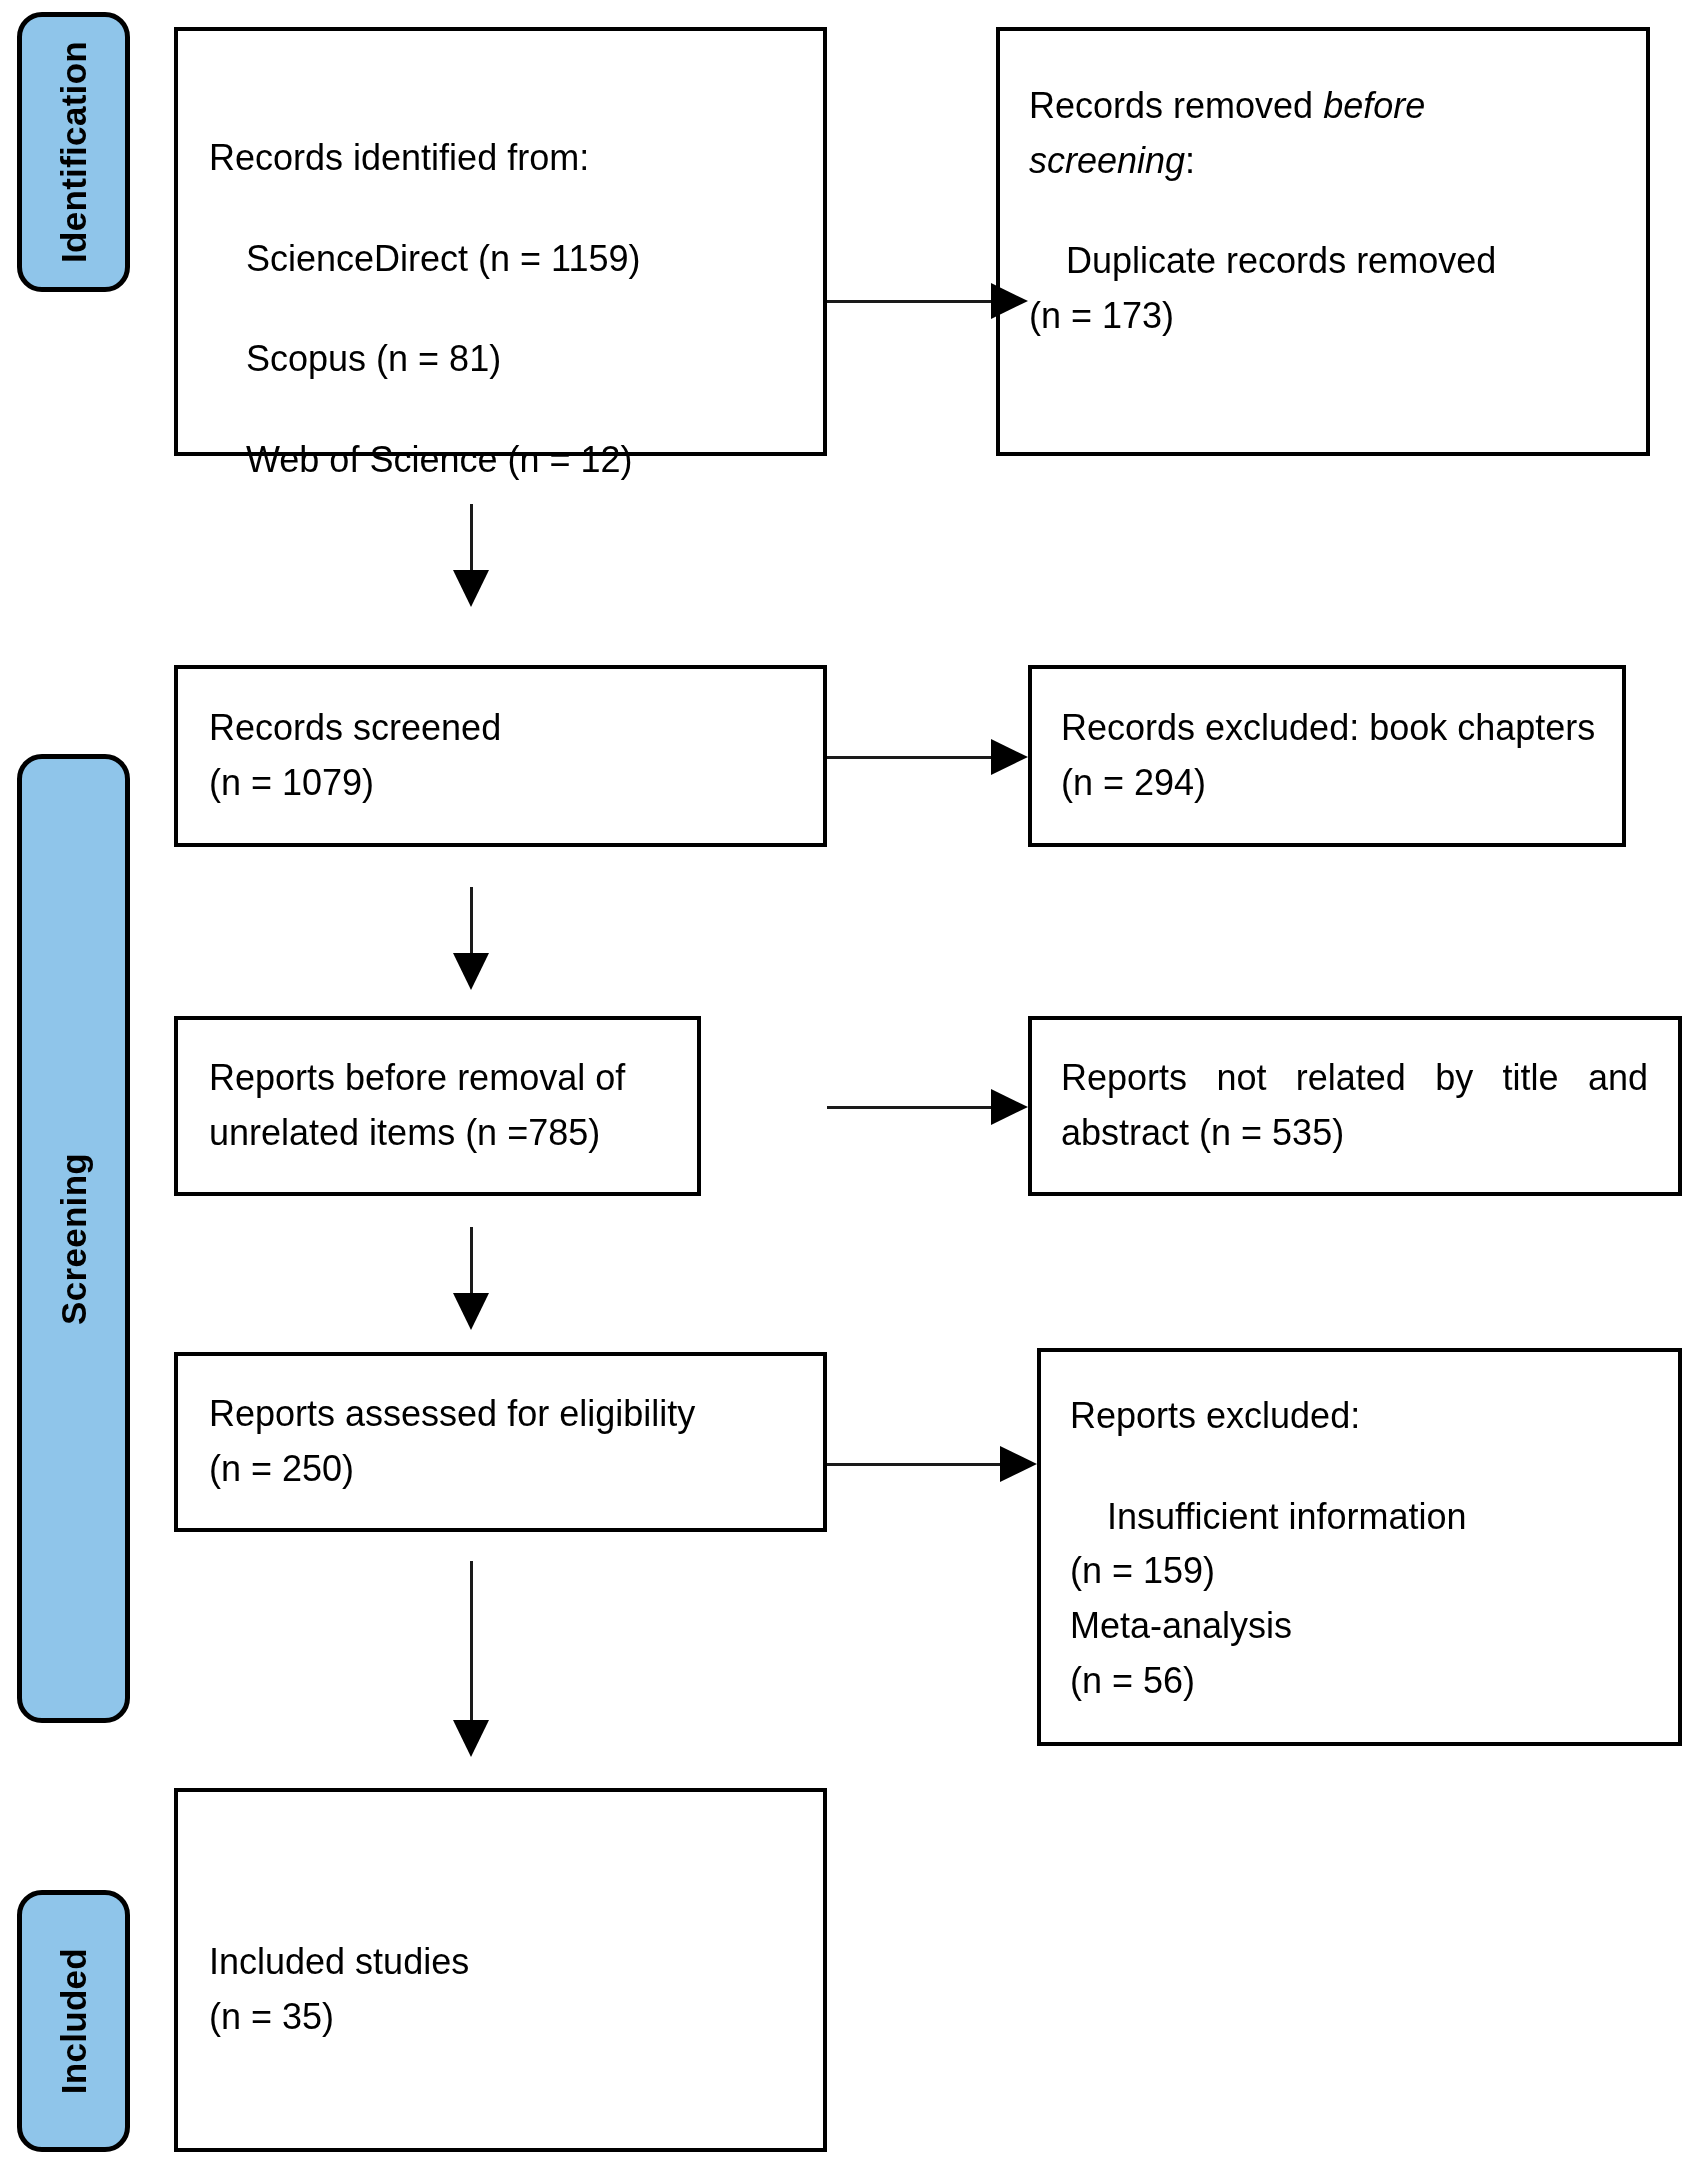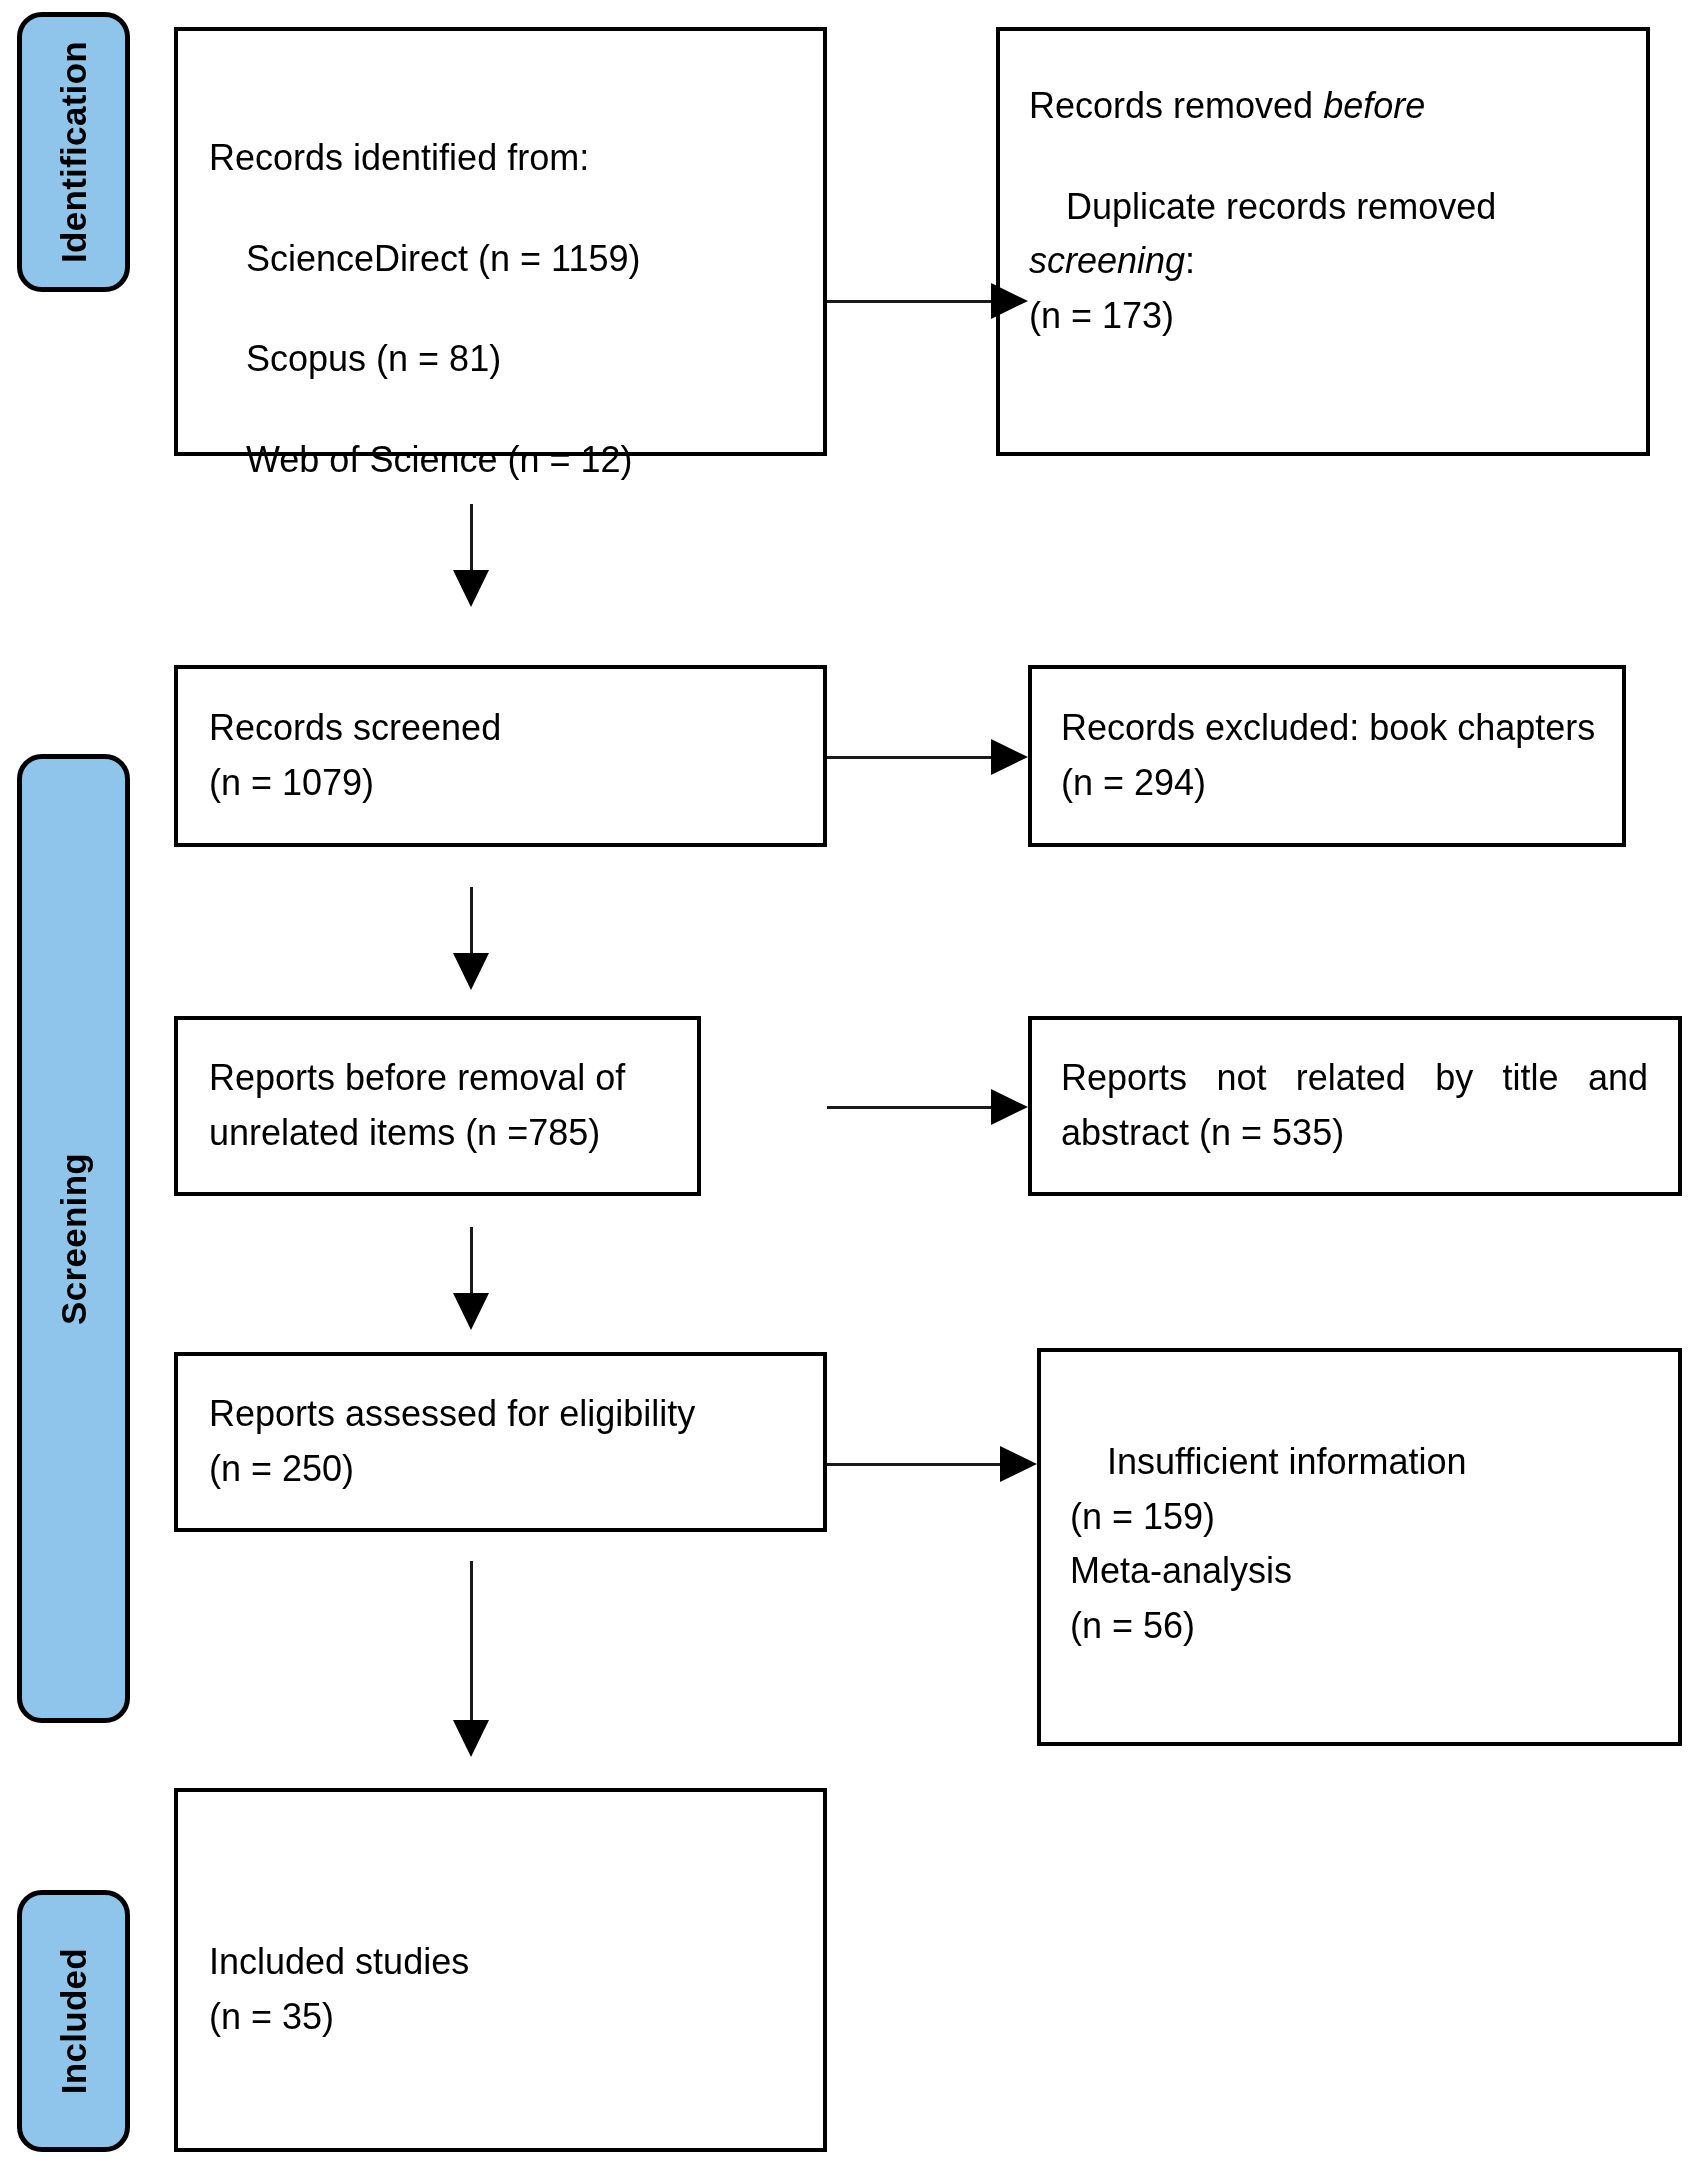--- a/index.html
+++ b/index.html
@@ -136,24 +136,24 @@
       <div class="tline indent">Scopus (n = 81)</div>
       <div class="tline indent">Web of Science (n = 12)</div>
     </div>
   </div>
 
   <div class="flow-box" style="left:996px; top:27px; width:654px; height:429px;">
     <div class="box-inner" style="top:48px; transform:none; left:29px; right:24px;">
       <div class="tline wrap">
         <span>Records removed </span><em>before</em>
       </div>
-      <div class="tline indent">Duplicate records removed</div>
       <div class="tline">
         <em>screening</em><span>:</span>
       </div>
+      <div class="tline indent">Duplicate records removed</div>
       <div class="tline">(n = 173)</div>
     </div>
   </div>
 
   <div class="h-arrow" style="left:827px; top:280px; width:201px; height:42px;">
     <div class="shaft" style="width:167px;"></div>
     <div class="head"></div>
   </div>
 
   <div class="v-arrow" style="left:453px; top:504px; width:37px; height:103px;">
@@ -211,20 +211,21 @@
 
   <div class="flow-box" style="left:174px; top:1352px; width:653px; height:180px;">
     <div class="box-inner">
       <div class="tline">Reports assessed for eligibility</div>
       <div class="tline">(n = 250)</div>
     </div>
   </div>
 
   <div class="flow-box" style="left:1037px; top:1348px; width:645px; height:398px;">
     <div class="box-inner" style="top:37px; transform:none; left:29px;">
+      <div class="tline">Reports excluded:</div>
       <div class="tline indent">Insufficient information</div>
       <div class="tline">(n = 159)</div>
       <div class="tline">Meta-analysis</div>
       <div class="tline">(n = 56)</div>
     </div>
   </div>
 
   <div class="h-arrow" style="left:827px; top:1443px; width:210px; height:42px;">
     <div class="shaft" style="width:176px;"></div>
     <div class="head"></div>

